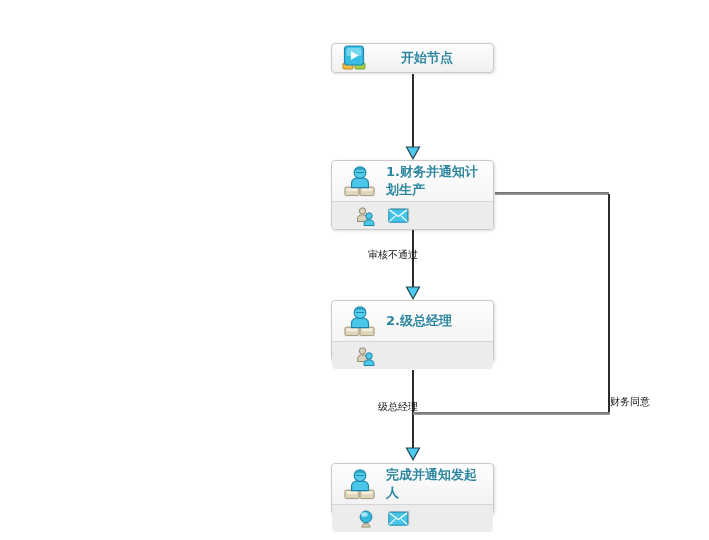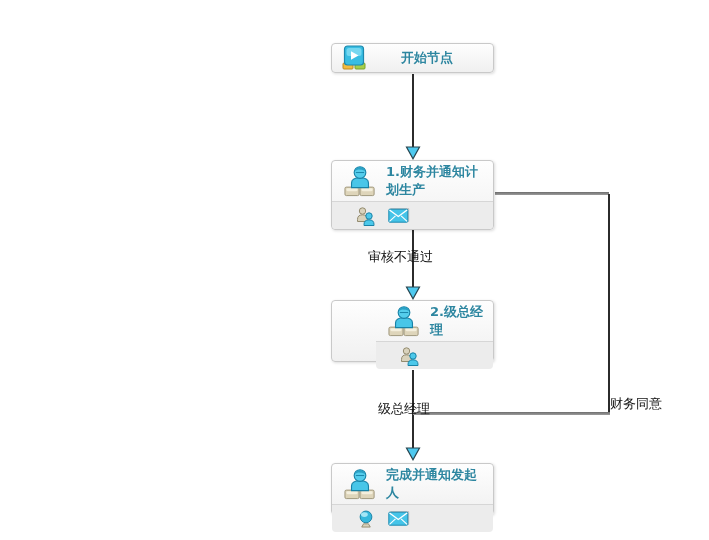--- a/index.html
+++ b/index.html
@@ -31,21 +31,21 @@
     align-items:center;
     height:40px;
   }
   .node-start{
     top:43px;height:30px;
     display:flex;align-items:center;
   }
   .node-start .node-icon{margin-left:8px;}
   .node-start .node-title{margin-left:18px;}
   .node-task1{top:160px;height:70px;}
-  .node-task2{top:300px;height:62px;padding-left:44px;}
+  .node-task2{top:300px;height:62px;}
   .node-end{top:463px;height:52px;}
   .node-icon{
     flex:0 0 auto;
     margin-left:12px;
     line-height:0;
   }
   .node-title{
     margin-left:10px;
     width:100px;
     font-size:13px;
@@ -80,21 +80,21 @@
     z-index:1;
   }
   .arrowhead{
     position:absolute;
     width:16px;height:14px;
     z-index:2;
     line-height:0;
   }
   .edge-label{
     position:absolute;
-    font-size:13px;
+    font-size:10px;
     color:#111111;
     white-space:nowrap;
     z-index:2;
     text-align:right;
   }
 </style>
 </head>
 <body>
 
 <div id="canvas">

